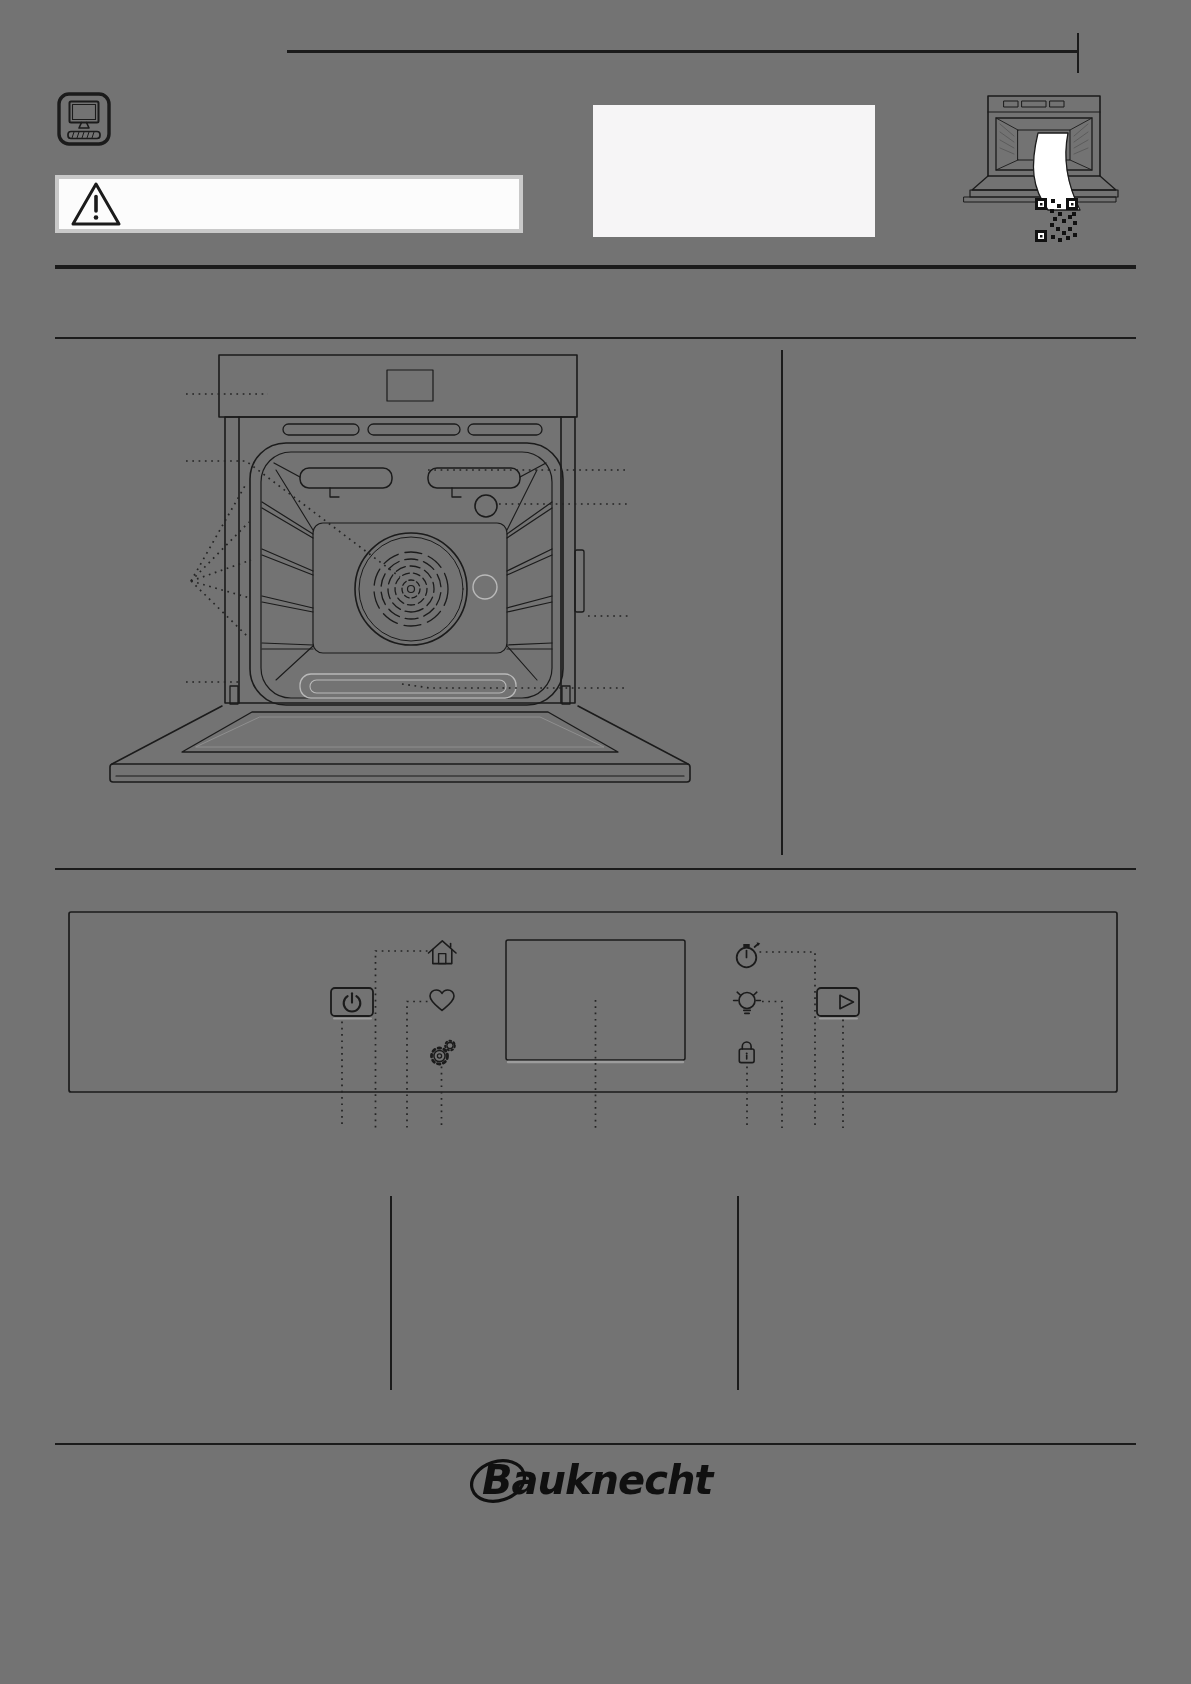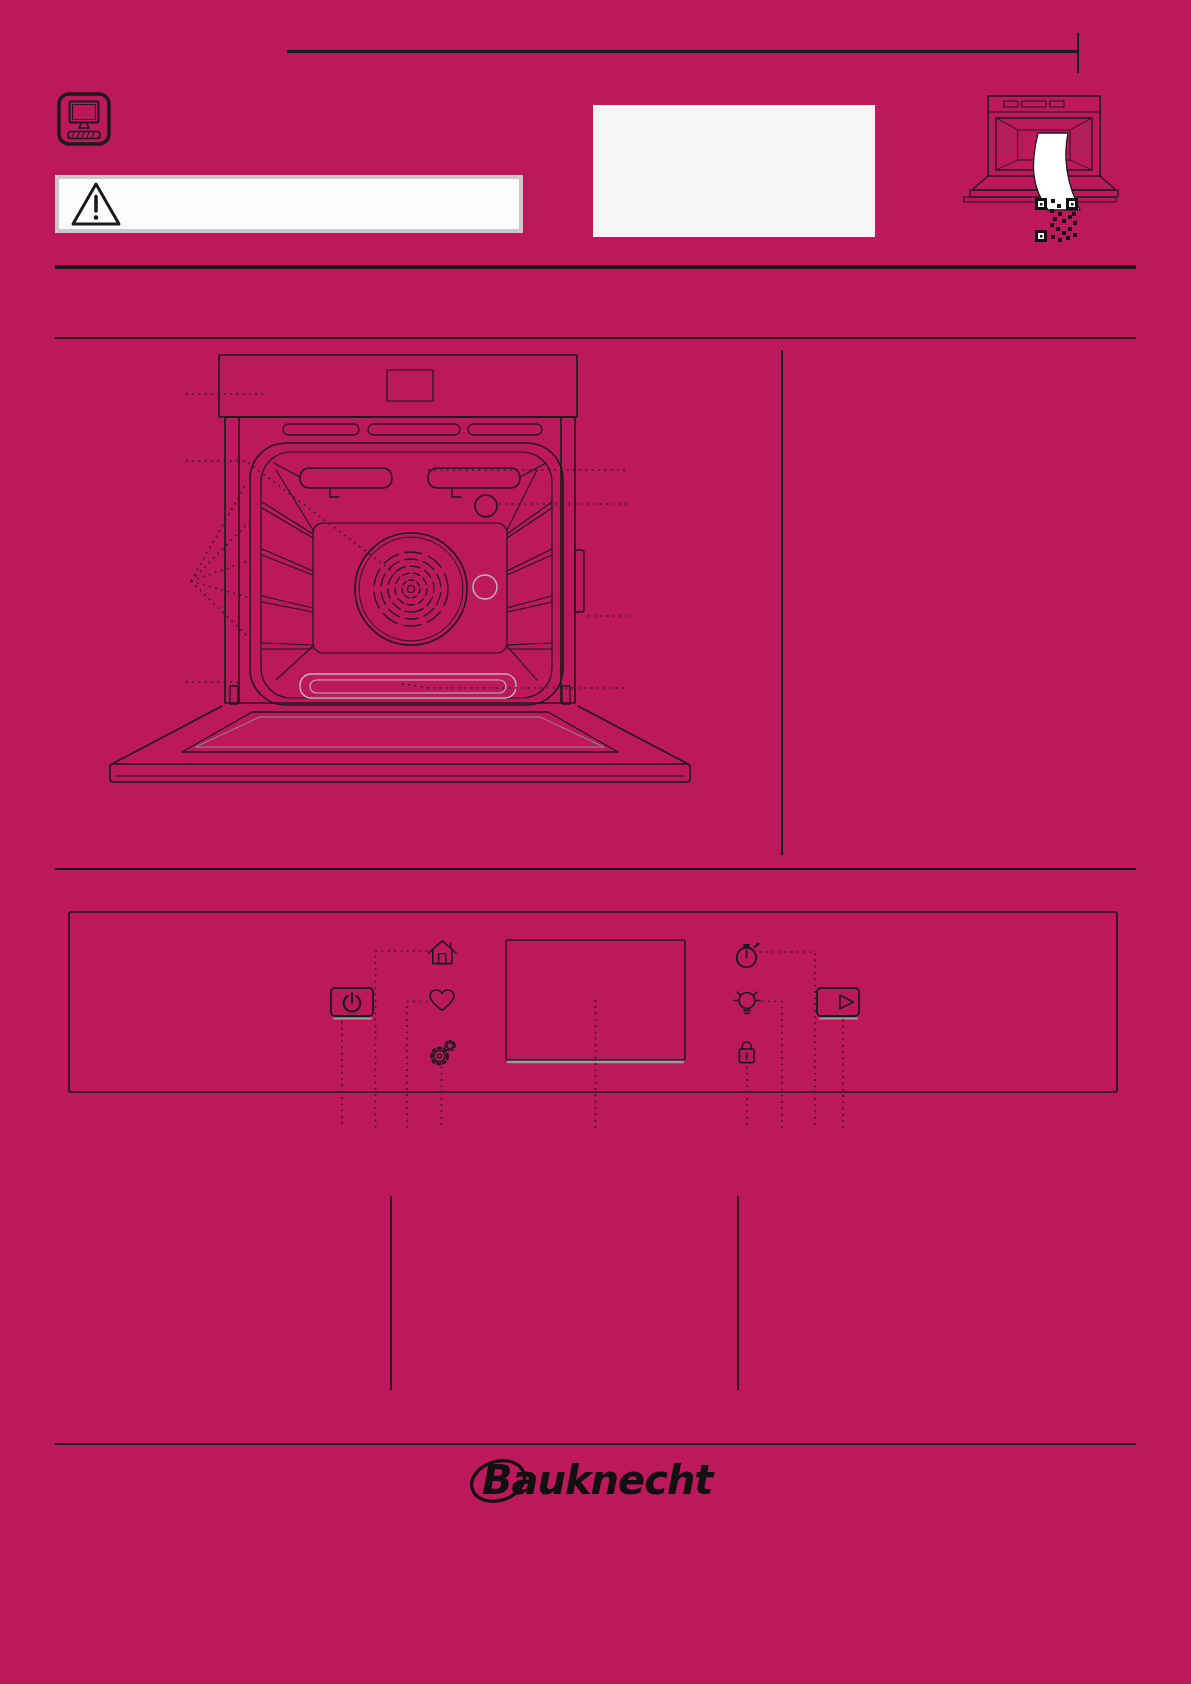--- a/index.html
+++ b/index.html
@@ -1,16 +1,16 @@
 <!DOCTYPE html>
 <html><head>
 <meta charset="utf-8">
 <style>
   html,body{margin:0;padding:0;background:#e8e8e8;}
-  .page{position:relative;width:1191px;height:1684px;background:#be185d;margin:0 auto;
+  .page{position:relative;width:1191px;height:1684px;background:#737373;margin:0 auto;
         font-family:"DejaVu Sans", sans-serif;overflow:hidden;}
   .abs{position:absolute;}
   .rule{position:absolute;background:#1b1b1b;}
   .gray-panel{position:absolute;left:593px;top:105px;width:282px;height:132px;background:#f6f5f6;}
   .warning-box{position:absolute;left:55px;top:175px;width:450px;height:50px;background:#fcfcfc;
                border:4px solid #c9c9c9;display:flex;align-items:center;padding-left:10px;}
   .col-div{position:absolute;width:2px;background:#1b1b1b;}
   svg{display:block;}
   .ink{stroke:#1b1b1b;fill:none;}
   .dots line,.dots path{stroke:#242424;stroke-width:1.7;fill:none;stroke-dasharray:1.7 4.6;stroke-linecap:butt;}

